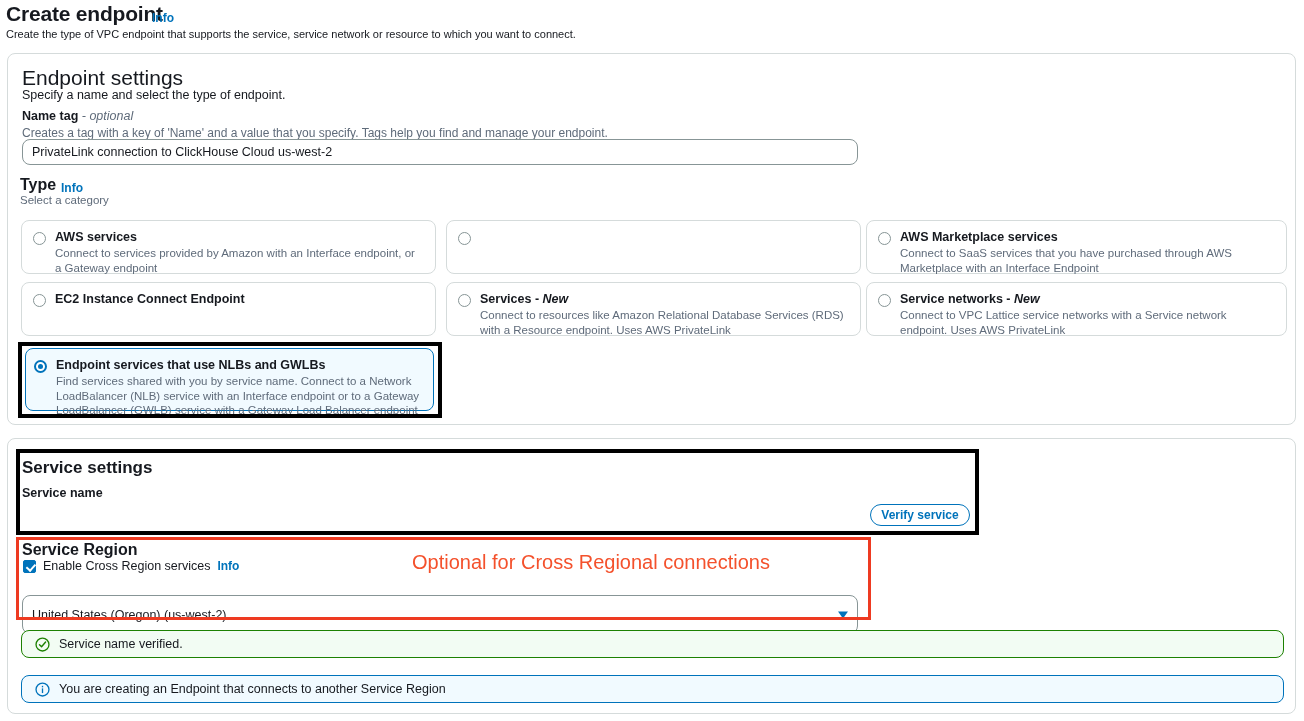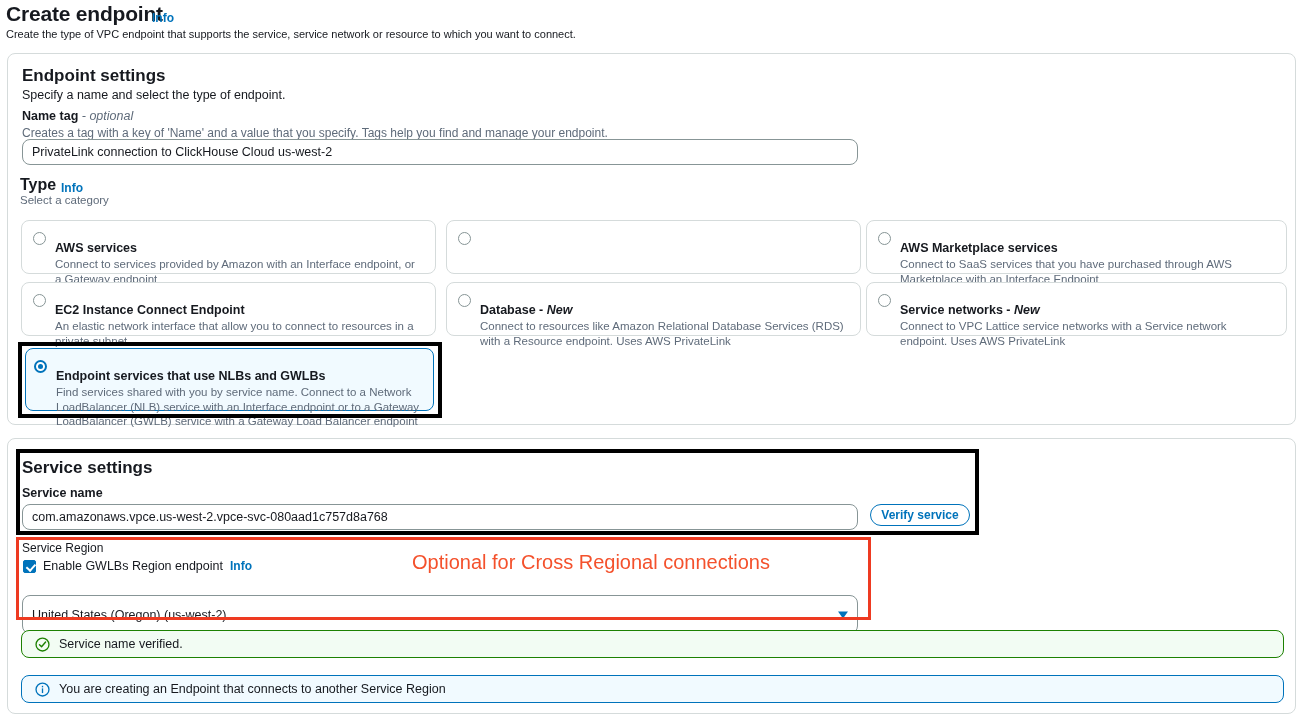--- a/index.html
+++ b/index.html
@@ -33,21 +33,21 @@
   .panel {
     position: absolute;
     background: #ffffff;
     border: 1px solid #d5dbdb;
     border-radius: 8px;
   }
   #panel-endpoint { left: 7px; top: 53px; width: 1289px; height: 372px; }
   #panel-service  { left: 7px; top: 438px; width: 1289px; height: 276px; }
 
   .section-title {
-    font-size: 17px; font-weight: bold; color: #16191f;
+    font-size: 21px; font-weight: normal; color: #16191f;
   }
   .section-sub { font-size: 12.5px; color: #16191f; }
   .field-label { font-size: 12.5px; font-weight: bold; color: #16191f; }
   .field-label .opt { font-weight: normal; font-style: italic; color: #5f6b7a; }
   .field-desc { font-size: 12px; color: #5f6b7a; }
 
   
   .text-input {
     border: 1px solid #879596;
     border-radius: 8px;
@@ -89,21 +89,21 @@
     position: relative;
   }
   .card.selected .radio-outer {
     border: 2px solid #0073bb;
   }
   .card.selected .radio-outer::after {
     content: ""; position: absolute;
     left: 2px; top: 2px; width: 5px; height: 5px;
     border-radius: 50%; background: #0073bb;
   }
-  .card-body { flex: 1 1 auto; min-width: 0; margin-top: 11px; }
+  .card-body { flex: 1 1 auto; min-width: 0; }
   .card-title {
     font-size: 12.5px; font-weight: bold; color: #16191f;
     line-height: 15px; margin-bottom: 1px;
   }
   .card-title .new { font-style: italic; font-weight: bold; }
   .card-desc {
     font-size: 11.5px; color: #5f6b7a; line-height: 14.5px;
   }
 
   #card-aws-services      { left: 21px;  top: 220px; width: 415px; height: 54px; }
@@ -143,21 +143,21 @@
     position: absolute; left: 870px; top: 504px;
     width: 100px; height: 22px;
     border: 1px solid #0073bb; border-radius: 11px;
     background: #ffffff;
     color: #0073bb; font-size: 12px; font-weight: bold;
     font-family: "Liberation Sans", sans-serif;
     display: flex; align-items: center; justify-content: center;
     cursor: pointer;
   }
 
-  #service-region-label { position: absolute; left: 22px; top: 541px; font-size: 12px; font-weight: normal; }
+  #service-region-label { position: absolute; left: 22px; top: 541px; font-size: 16px; font-weight: bold; }
 
   #cross-region-row { position: absolute; left: 23px; top: 559px; display: flex; align-items: flex-start; gap: 7px; }
   .checkbox {
     flex: 0 0 auto;
     width: 13px; height: 13px; border-radius: 2px;
     background: #0073bb; border: 1px solid #0073bb;
     position: relative; margin-top: 1px;
   }
   .checkbox::after {
     content: "";
@@ -250,29 +250,28 @@
     <span class="card-body">
       <span class="card-title" style="display:block">AWS Marketplace services</span>
       <span class="card-desc" style="display:block">Connect to SaaS services that you have purchased through AWS Marketplace with an Interface Endpoint</span>
     </span>
   </div>
 
   <div class="card" id="card-ec2-ice">
     <span class="radio-outer"></span>
     <span class="card-body">
       <span class="card-title" style="display:block">EC2 Instance Connect Endpoint</span>
-      <span class="card-desc" style="display:block">An elastic network interface that allow you to connect to resources in a private subnet</span>
     </span>
   </div>
 
   <div class="card" id="card-resources">
     <span class="radio-outer"></span>
     <span class="card-body">
       <span class="card-title" style="display:block">
-        <span>Database - </span><span class="new">New</span>
+        <span>Services - </span><span class="new">New</span>
       </span>
       <span class="card-desc" style="display:block">Connect to resources like Amazon Relational Database Services (RDS) with a Resource endpoint. Uses AWS PrivateLink</span>
     </span>
   </div>
 
   <div class="card" id="card-service-networks">
     <span class="radio-outer"></span>
     <span class="card-body">
       <span class="card-title" style="display:block">
         <span>Service networks - </span><span class="new">New</span>
@@ -289,34 +288,31 @@
     </span>
   </div>
 
   <div class="annot-black" id="annot-type-selected"></div>
 
   <div class="panel" id="panel-service"></div>
 
   <div class="section-title" id="service-settings-title">Service settings</div>
   <div class="field-label" id="service-name-label">Service name</div>
 
-  <div class="text-input" id="service-name-input">
-    <span>com.amazonaws.vpce.us-west-2.vpce-svc-080aad1c757d8a768</span>
-  </div>
 
   <div id="verify-service-btn">Verify service</div>
 
   <div class="annot-black" id="annot-service-settings"></div>
 
   <div id="service-region-label">Service Region</div>
 
   <div id="cross-region-row">
     <span class="checkbox"></span>
     <span id="cross-region-label">
-      <span>Enable GWLBs Region endpoint</span><a class="info-link" id="cross-region-info">Info</a>
+      <span>Enable Cross Region services</span><a class="info-link" id="cross-region-info">Info</a>
     </span>
   </div>
   <div class="field-desc" id="cross-region-desc">Connect to cross Region enabled services.</div>
 
   <div id="region-select">
     <span>United States (Oregon) (us-west-2)</span>
     <span id="region-caret"></span>
   </div>
 
   <div class="annot-red" id="annot-region"></div>

